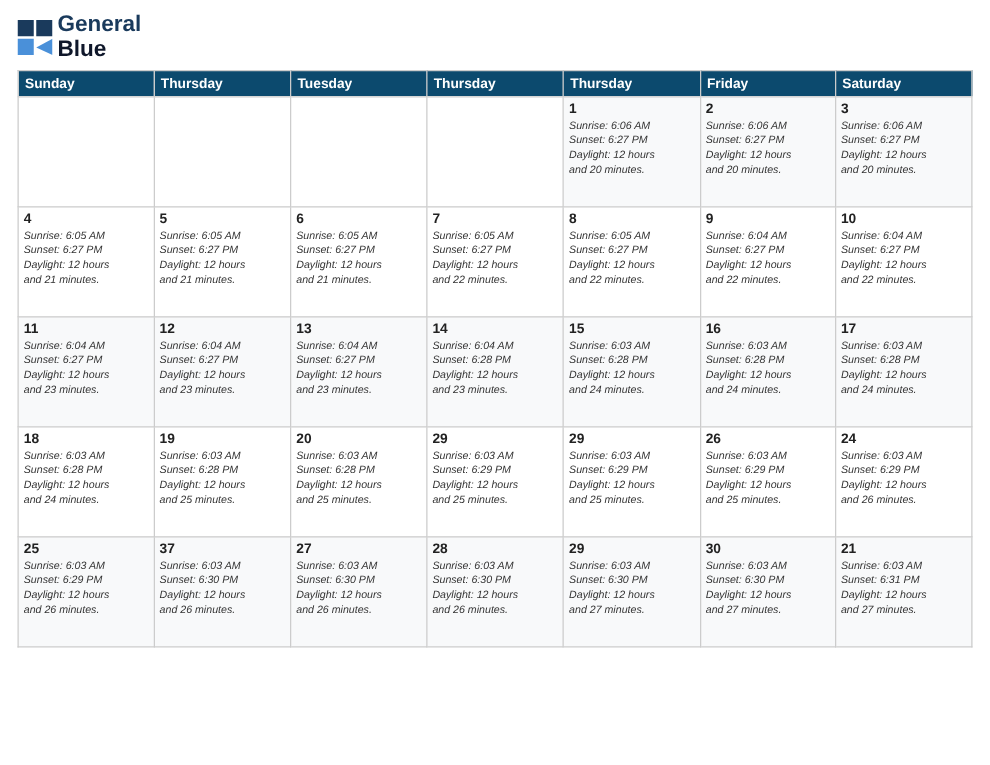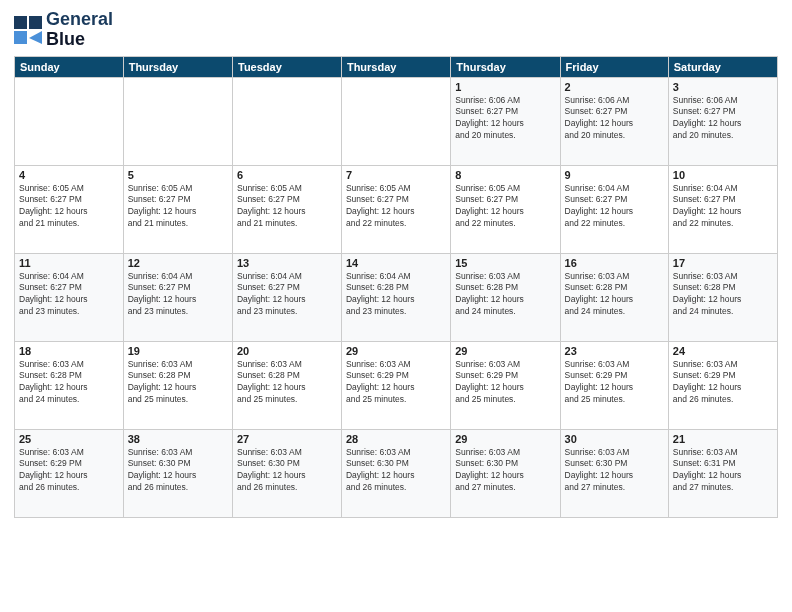--- a/index.html
+++ b/index.html
@@ -83,20 +83,21 @@
       font-size: 11px;
       font-weight: bold;
       color: #222;
       display: block;
       margin-bottom: 2px;
     }
     .day-detail {
       font-size: 8.5px;
       color: #333;
       line-height: 1.4;
+      font-style: italic;
     }
     .empty-cell {
       background: #fff !important;
     }
   </style>
 </head>
 <body>
 
 <div class="page">
   <div class="header">
@@ -288,21 +289,21 @@
 and 25 minutes.</div>
           </td>
           <td>
             <span class="day-num">29</span>
             <div class="day-detail" style="white-space: pre-line;">Sunrise: 6:03 AM
 Sunset: 6:29 PM
 Daylight: 12 hours
 and 25 minutes.</div>
           </td>
           <td>
-            <span class="day-num">23</span>
+            <span class="day-num">26</span>
             <div class="day-detail" style="white-space: pre-line;">Sunrise: 6:03 AM
 Sunset: 6:29 PM
 Daylight: 12 hours
 and 25 minutes.</div>
           </td>
           <td>
             <span class="day-num">24</span>
             <div class="day-detail" style="white-space: pre-line;">Sunrise: 6:03 AM
 Sunset: 6:29 PM
 Daylight: 12 hours
@@ -311,21 +312,21 @@
         </tr>
         <tr>
           <td>
             <span class="day-num">25</span>
             <div class="day-detail" style="white-space: pre-line;">Sunrise: 6:03 AM
 Sunset: 6:29 PM
 Daylight: 12 hours
 and 26 minutes.</div>
           </td>
           <td>
-            <span class="day-num">38</span>
+            <span class="day-num">37</span>
             <div class="day-detail" style="white-space: pre-line;">Sunrise: 6:03 AM
 Sunset: 6:30 PM
 Daylight: 12 hours
 and 26 minutes.</div>
           </td>
           <td>
             <span class="day-num">27</span>
             <div class="day-detail" style="white-space: pre-line;">Sunrise: 6:03 AM
 Sunset: 6:30 PM
 Daylight: 12 hours

